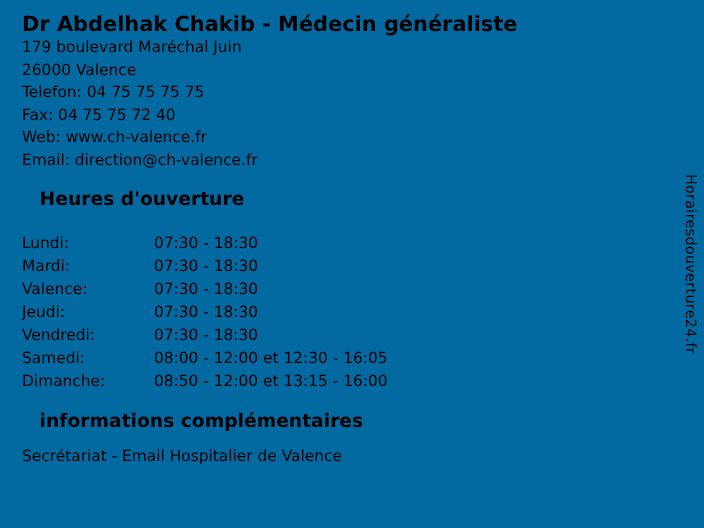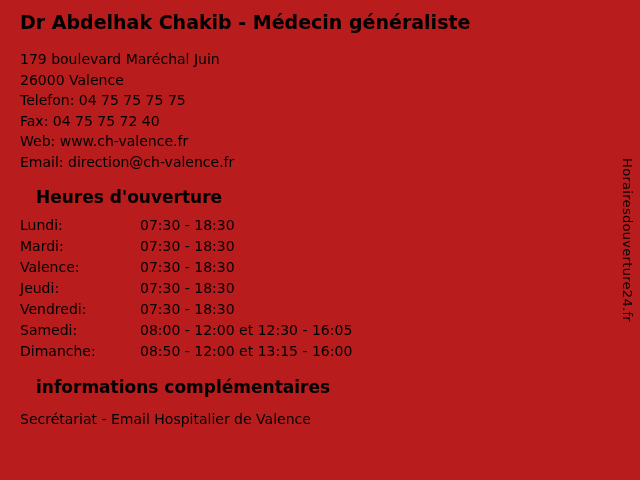--- a/index.html
+++ b/index.html
@@ -7,47 +7,47 @@
     padding: 0;
     background: #ffffff;
     font-family: "DejaVu Sans", "Liberation Sans", sans-serif;
     color: #000000;
   }
   .page {
     position: relative;
     width: 640px;
     height: 480px;
     overflow: hidden;
-    background: #b91c1c;
+    background: #0369a1;
   }
   .content {
     position: absolute;
     top: 0;
     left: 20px;
     width: 560px;
   }
   .title {
     font-size: 19px;
     font-weight: bold;
     line-height: 22px;
     margin: 11px 0 0 0;
   }
   .contact {
-    margin-top: 16px;
+    margin-top: 0;
     font-size: 14px;
     line-height: 20.5px;
   }
   .section-heading {
     font-size: 17px;
     font-weight: bold;
     line-height: 20px;
     margin: 15px 0 0 16px;
   }
   .hours-table {
-    margin-top: 8px;
+    margin-top: 20px;
     font-size: 14px;
     border-collapse: collapse;
   }
   .hours-table td {
     padding: 0;
     height: 21px;
     line-height: 21px;
     vertical-align: top;
   }
   .hours-table td.day-cell {

